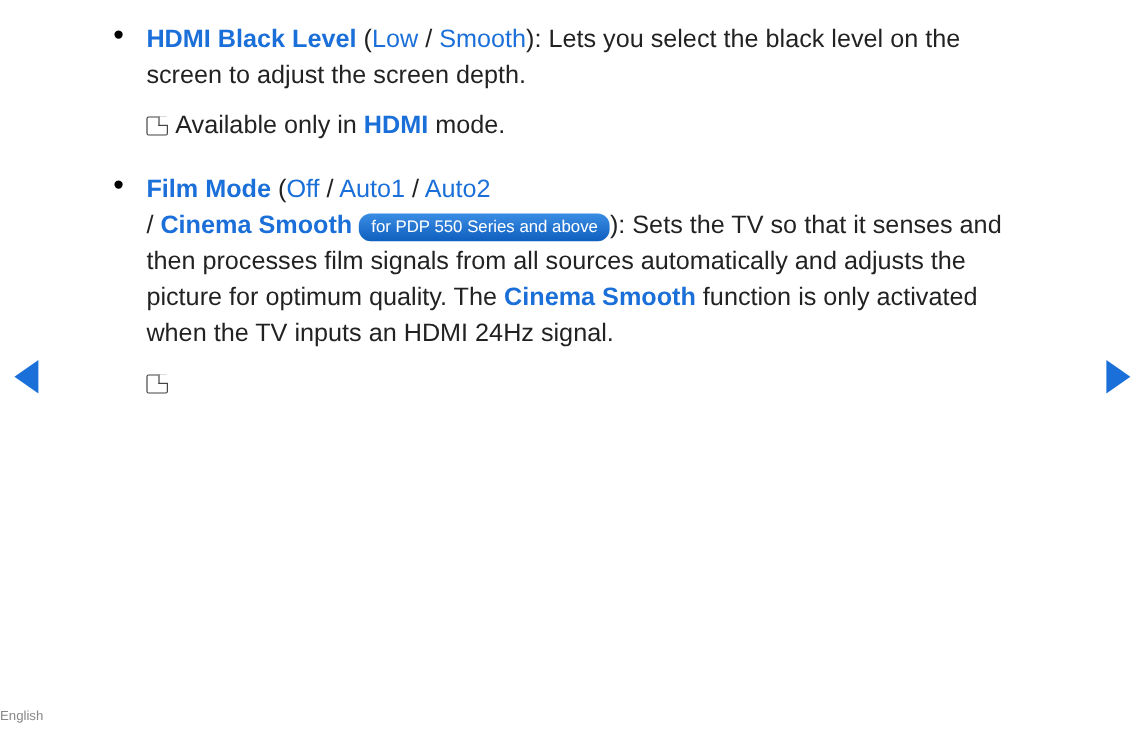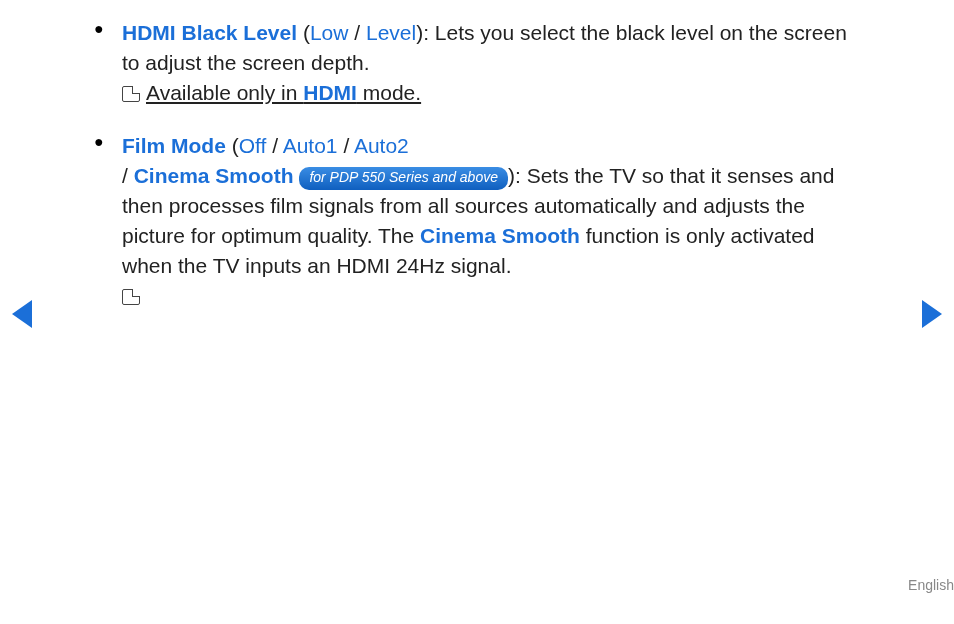--- a/index.html
+++ b/index.html
@@ -27,22 +27,22 @@
     content: "●";
     position: absolute;
     left: -28px;
     top: 0;
     font-size: 16px;
     color: #000;
   }
   .term { color: #1b6fd8; font-weight: 600; text-align: right; }
   .opt  { color: #1b6fd8; font-weight: 400; }
   .note {
+    margin-top: 12px;
     padding-left: 0;
-    text-decoration: underline;
   }
   .note-icon {
     display: inline-block;
     width: 18px; height: 16px;
     border: 1.5px solid #444;
     border-radius: 2px;
     vertical-align: -2px;
     margin-right: 6px;
     position: relative;
   }
@@ -58,21 +58,20 @@
   }
   .badge {
     display: inline-block;
     background: linear-gradient(#3a8de4, #0f5fbf);
     color: #fff;
     font-size: 14px;
     padding: 1px 10px 2px 10px;
     border-radius: 10px;
     vertical-align: 1px;
     white-space: nowrap;
-    font-style: italic;
   }
   .nav-left, .nav-right {
     position: absolute;
     top: 300px;
     width: 0; height: 0;
     cursor: pointer;
   }
   .nav-left {
     left: 12px;
     border-top: 14px solid transparent;
@@ -80,36 +79,36 @@
     border-right: 20px solid #1b6fd8;
   }
   .nav-right {
     right: 12px;
     border-top: 14px solid transparent;
     border-bottom: 14px solid transparent;
     border-left: 20px solid #1b6fd8;
   }
   .footer {
     position: absolute;
-    bottom: 28px;
+    bottom: 18px;
     left: 0; right: 0;
-    text-align: right;
-    font-size: 14px;
+    text-align: left;
+    font-size: 11px;
     color: #888;
   }
   .slash { color: #222; font-weight: 400; }
 </style>
 </head>
 <body>
 
 <div class="content">
   <ul class="bullets">
 
     <li>
-      <span class="term">HDMI Black Level</span><span> (</span><span class="opt">Low</span><span class="slash"> / </span><span class="opt">Level</span><span>)</span><span>: Lets you select the black level on the screen to adjust the screen depth.</span>
+      <span class="term">HDMI Black Level</span><span> (</span><span class="opt">Low</span><span class="slash"> / </span><span class="opt">Smooth</span><span>)</span><span>: Lets you select the black level on the screen to adjust the screen depth.</span>
       <div class="note">
         <span class="note-icon"></span><span>Available only in </span><span class="term">HDMI</span><span> mode.</span>
       </div>
     </li>
 
     <li>
       <span class="term">Film Mode</span><span> (</span><span class="opt">Off</span><span class="slash"> / </span><span class="opt">Auto1</span><span class="slash"> / </span><span class="opt">Auto2</span>
       <br>
       <span class="slash"> / </span><span class="term">Cinema Smooth</span>
       <span class="badge">for PDP 550 Series and above</span><span>)</span><span>: Sets the TV so that it senses and then processes film signals from all sources automatically and adjusts the picture for optimum quality. The </span><span class="term">Cinema Smooth</span><span> function is only activated when the TV inputs an HDMI 24Hz signal.</span>

